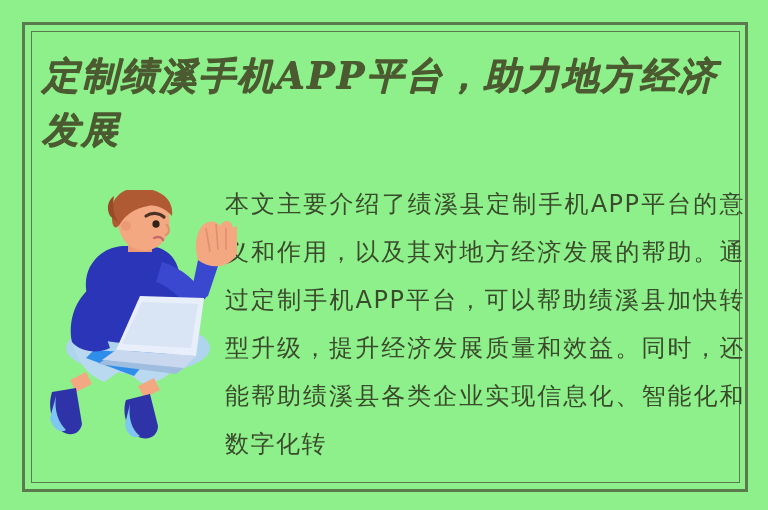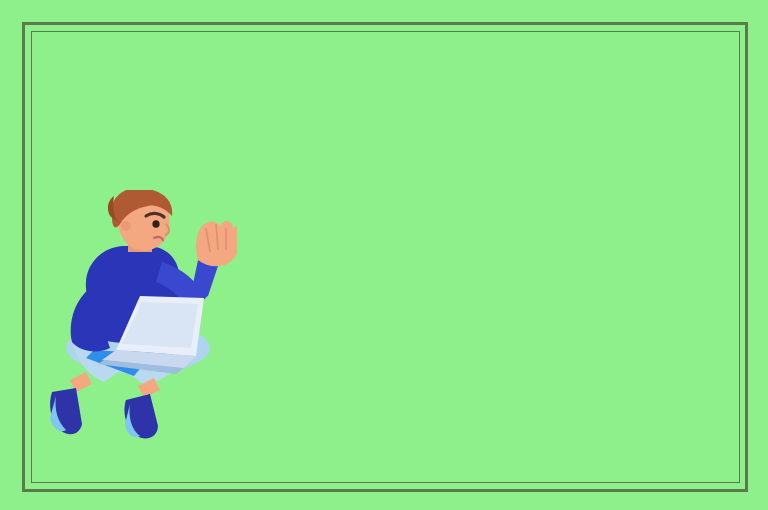--- a/index.html
+++ b/index.html
@@ -91,21 +91,23 @@
   .illustration svg { display: block; width: 100%; height: 100%; }
 </style>
 </head>
 <body>
 
 <div id="poster">
 
   <div class="frame-outer"></div>
   <div class="frame-inner"></div>
 
+  <div class="title">定制绩溪手机APP平台，助力地方经济发展</div>
 
+  <div class="body-copy">本文主要介绍了绩溪县定制手机APP平台的意义和作用，以及其对地方经济发展的帮助。通过定制手机APP平台，可以帮助绩溪县加快转型升级，提升经济发展质量和效益。同时，还能帮助绩溪县各类企业实现信息化、智能化和数字化转</div>
 
   <div class="illustration">
     <svg viewBox="0 0 195 250" xmlns="http://www.w3.org/2000/svg">
 
       <ellipse cx="96" cy="158" rx="72" ry="26" fill="#AFD4EE"></ellipse>
 
       <path d="M30 150 C 34 170, 44 184, 62 192 L 82 178 C 66 168, 52 156, 46 142 Z" fill="#B9D9F0"></path>
 
       <path d="M150 150 C 146 172, 130 186, 104 196 L 84 182 C 108 172, 128 158, 136 140 Z" fill="#B9D9F0"></path>
 

